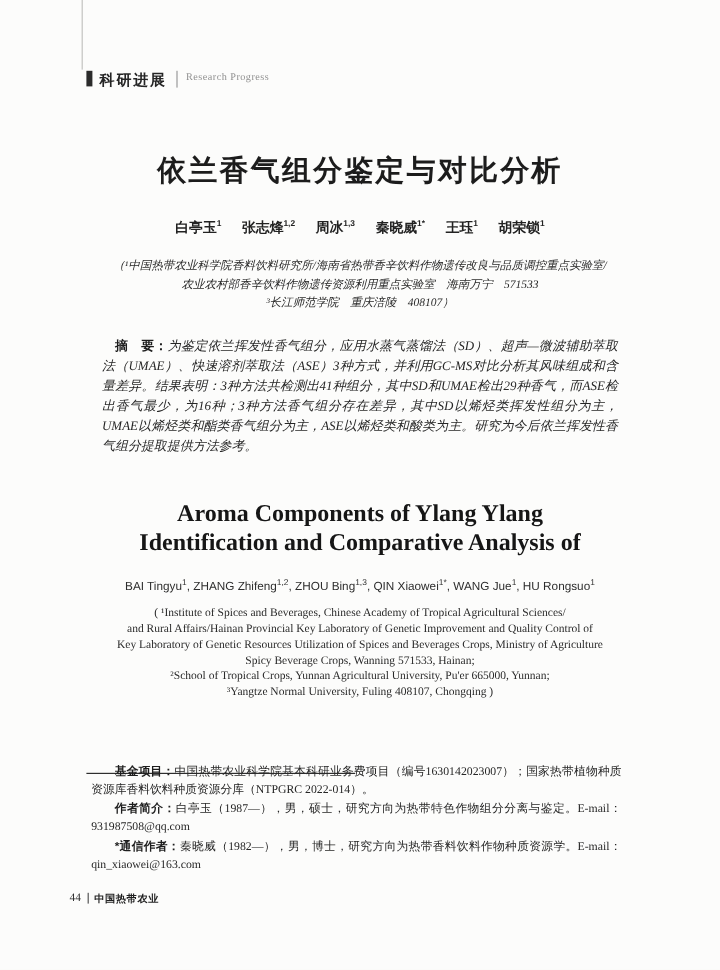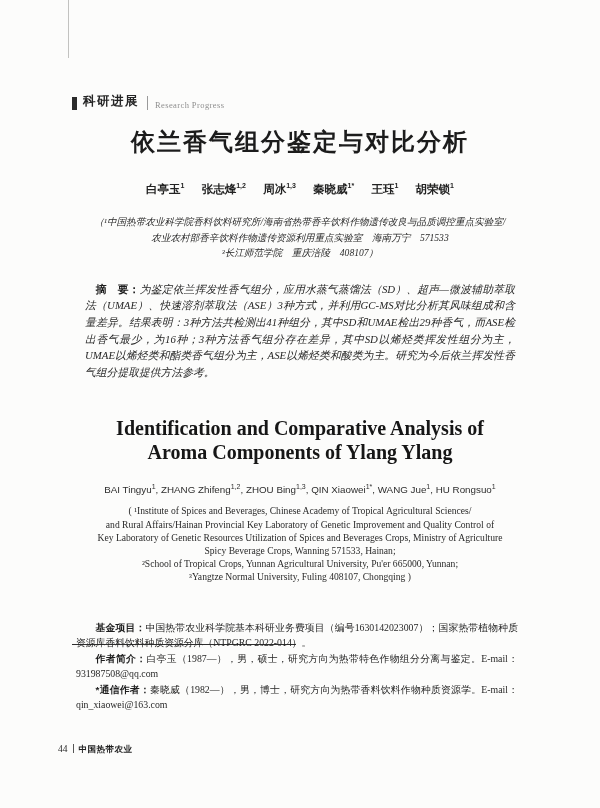--- a/index.html
+++ b/index.html
@@ -15,23 +15,22 @@
     position:absolute;inset:0;
     background:#fcfcfb;
   }
   .crop-mark{
     position:absolute;left:68px;top:0;width:1px;height:58px;
     background:#c2c2c0;
   }
   
   .section-header{
     position:absolute;left:72px;top:59px;
-    display:flex;align-items:flex-end;
-    font-family:"Liberation Sans", sans-serif;
-    margin-top:34px;
+    display:flex;align-items:flex-start;
+    font-family:"Liberation Sans", sans-serif;
   }
   .section-marker{
     display:inline-block;width:5px;height:13px;background:#2b2b2b;
     margin-right:6px;
   }
   .section-cn{
     font-size:12.5px;font-weight:bold;color:#252525;letter-spacing:1.5px;
   }
   .section-divider{
     display:inline-block;width:1px;height:14px;background:#9a9a9a;
@@ -99,21 +98,21 @@
     text-align:center;
     font-size:9.6px;color:#2a2a2a;line-height:13.2px;
   }
   .affiliations-en p{margin:0;}
   
   .footnote-rule{
     position:absolute;left:72px;top:644px;width:224px;height:1px;
     background:#2e2e2e;
   }
   .footnotes{
-    position:absolute;left:76px;top:620px;width:442px;
+    position:absolute;left:76px;top:636px;width:442px;
     font-size:9.8px;line-height:15.4px;color:#262626;
     text-align:justify;
   }
   .footnotes p{margin:0;text-indent:2em;}
   .footnotes .label{
     font-family:"Liberation Sans", sans-serif;
     font-weight:bold;color:#1d1d1d;
   }
   
   .footer{
@@ -162,22 +161,22 @@
       <p>（¹中国热带农业科学院香料饮料研究所/海南省热带香辛饮料作物遗传改良与品质调控重点实验室/</p>
       <p>农业农村部香辛饮料作物遗传资源利用重点实验室　海南万宁　571533</p>
       <p>³长江师范学院　重庆涪陵　408107）</p>
     </div>
 
     <div class="abstract-block">
       <p><span class="label">摘　要：</span><span>为鉴定依兰挥发性香气组分，应用水蒸气蒸馏法（SD）、超声—微波辅助萃取法（UMAE）、快速溶剂萃取法（ASE）3种方式，并利用GC-MS对比分析其风味组成和含量差异。结果表明：3种方法共检测出41种组分，其中SD和UMAE检出29种香气，而ASE检出香气最少，为16种；3种方法香气组分存在差异，其中SD以烯烃类挥发性组分为主，UMAE以烯烃类和酯类香气组分为主，ASE以烯烃类和酸类为主。研究为今后依兰挥发性香气组分提取提供方法参考。</span></p>
     </div>
 
     <h2 class="title-en">
+      <div>Aroma Components of Ylang Ylang</div>
       <div>Identification and Comparative Analysis of</div>
-      <div>Aroma Components of Ylang Ylang</div>
     </h2>
 
     <div class="authors-en">
       <span class="author"><span>BAI Tingyu</span><sup>1</sup><span>, </span></span>
       <span class="author"><span>ZHANG Zhifeng</span><sup>1,2</sup><span>, </span></span>
       <span class="author"><span>ZHOU Bing</span><sup>1,3</sup><span>, </span></span>
       <span class="author"><span>QIN Xiaowei</span><sup>1*</sup><span>, </span></span>
       <span class="author"><span>WANG Jue</span><sup>1</sup><span>, </span></span>
       <span class="author"><span>HU Rongsuo</span><sup>1</sup><span></span></span>
     </div>

